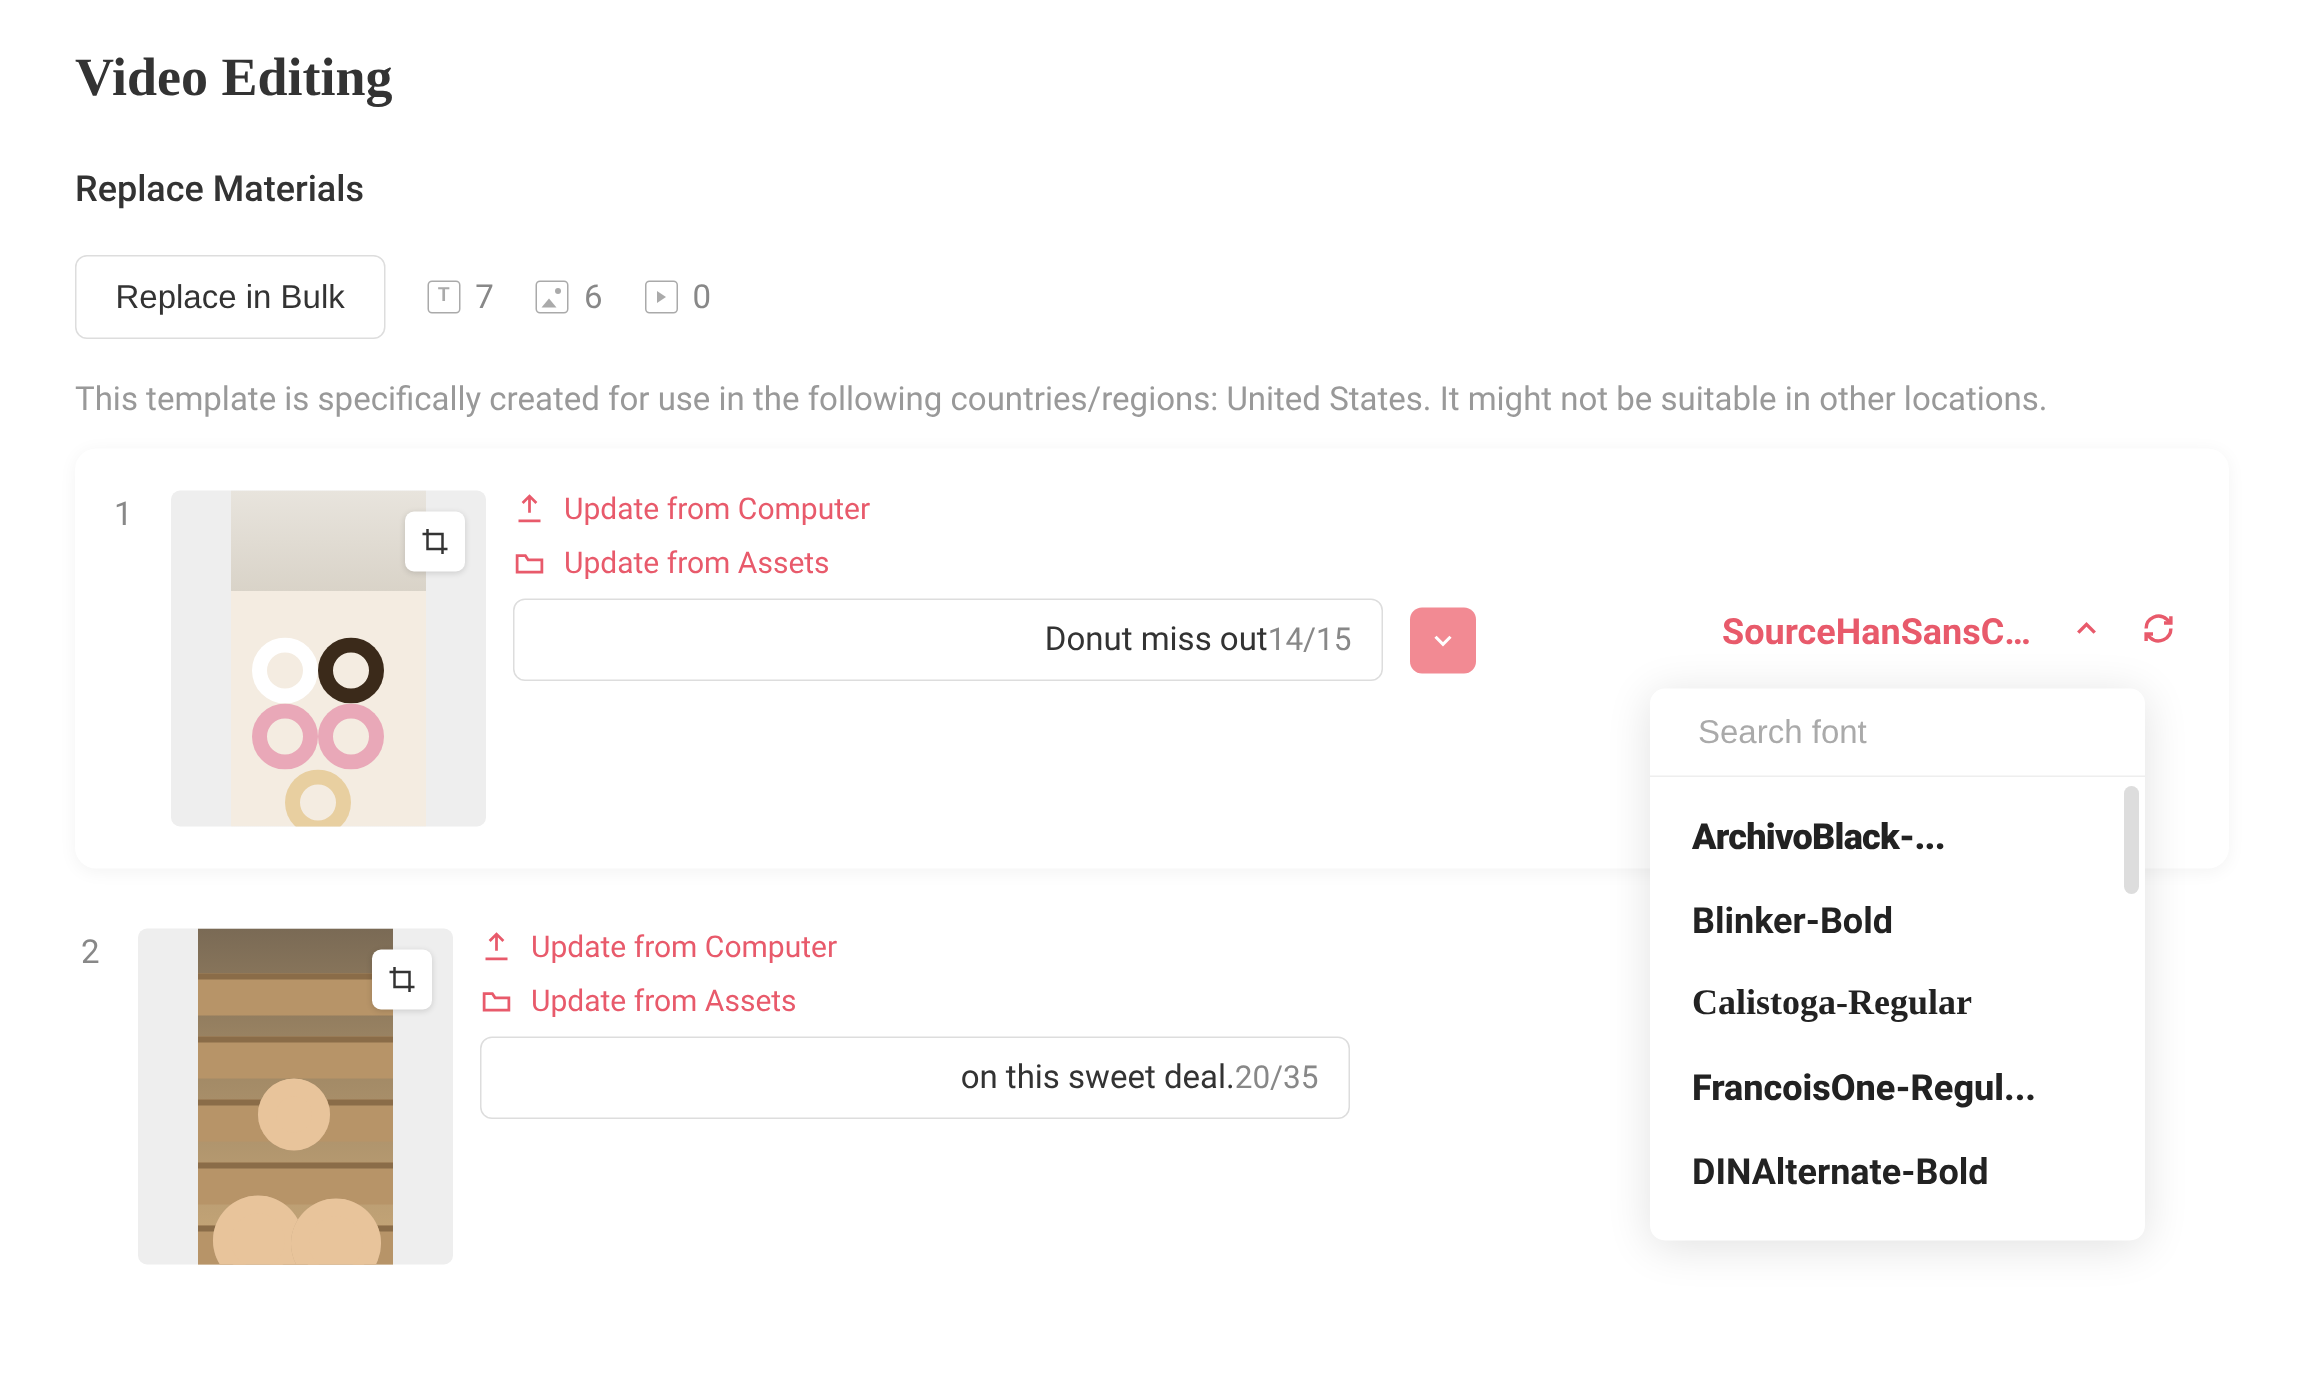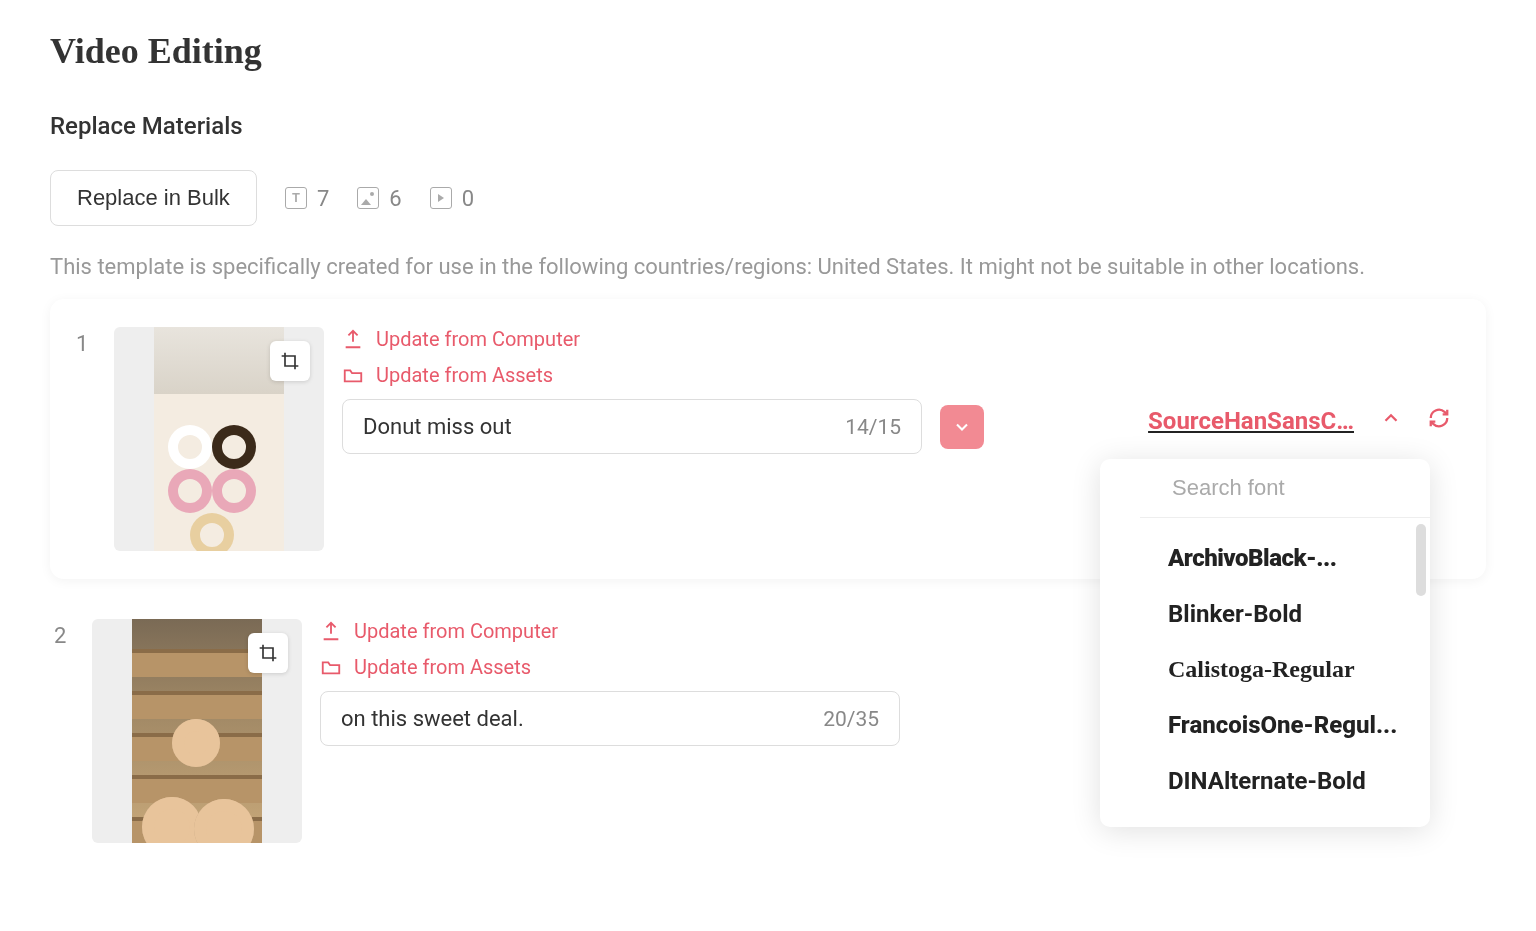--- a/index.html
+++ b/index.html
@@ -177,51 +177,50 @@
     cursor:pointer;
   }
   .link-row svg { width:22px;height:22px;stroke:#e85a6b; }
   .text-input-row {
     display:flex; align-items:center; gap:18px; margin-top:12px;
   }
   .text-input-box {
     flex: 0 0 580px;
     border:1px solid #ddd; border-radius:8px;
     padding: 14px 20px;
-    display:flex; justify-content:space-between; align-items:center;
+    display:flex; justify-content:flex-end; align-items:center;
     font-size:22px;
   }
   .text-input-val { color:#333; }
   .char-counter { color:#888; font-size:21px; }
   .expand-btn {
     width:44px;height:44px;border-radius:8px;
     background:#f28a93; display:flex;align-items:center;justify-content:center;
     cursor:pointer;
   }
   .expand-btn svg{width:20px;height:20px;stroke:#fff;fill:none;stroke-width:2.5;}
   .font-controls {
     position:absolute; right:36px; top:108px;
-    display:flex; gap:26px;text-decoration:underline;
+    display:flex; align-items:center; gap:26px;
   }
   .font-name {
     color:#e85a6b; font-size:24px; font-weight:700;
     max-width:250px; overflow:hidden; text-overflow:ellipsis; white-space:nowrap;
   }
   .font-ctrl-icon{cursor:pointer;}
   .font-ctrl-icon svg{width:22px;height:22px;stroke:#e85a6b;fill:none;stroke-width:2.5;}
   .font-dropdown {
     position:absolute;
     right:56px; top:160px;
     width:330px;
     background:#fff;
     border-radius:10px;
     box-shadow:0 4px 30px rgba(0,0,0,0.12);
     z-index:10;
     overflow:hidden;
-    padding-left:40px;
   }
   .font-search-row {
     display:flex; align-items:center; gap:12px;
     padding:16px 20px;
     border-bottom:1px solid #eee;
   }
   .font-search-row svg{width:22px;height:22px;stroke:#aaa;fill:none;stroke-width:2;}
   .font-search-input {
     border:none;font-size:22px;color:#333;outline:none;flex:1;
   }

